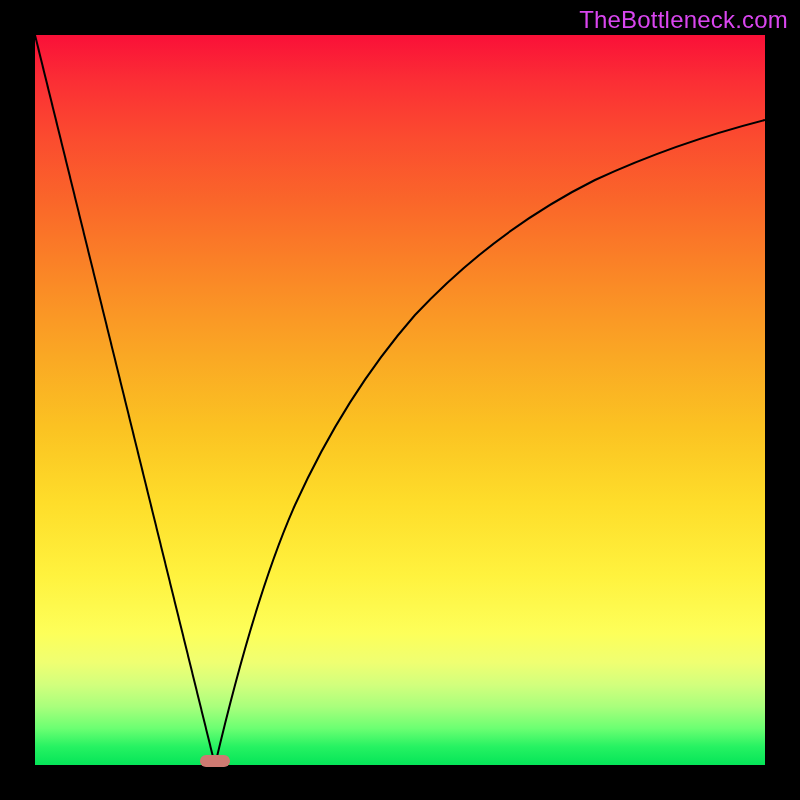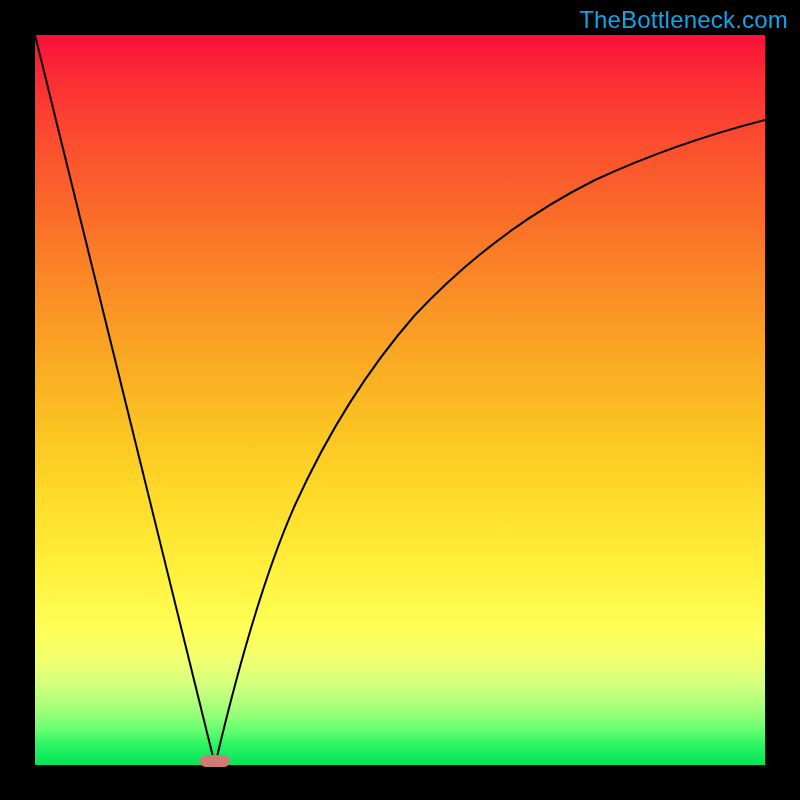--- a/index.html
+++ b/index.html
@@ -41,21 +41,21 @@
       #a9ff7c 92%,
       #6bff72 95%,
       #26f262 97.5%,
       #05e558 100%
     );
   }
   .watermark {
     position: absolute;
     top: 6px;
     right: 12px;
-    color: #0ea5e9;
+    color: #d946ef;
     font-size: 24px;
     font-weight: 500;
     letter-spacing: 0.2px;
     user-select: none;
   }
   svg.curve {
     position: absolute;
     left: 0;
     top: 0;
     width: 730px;

